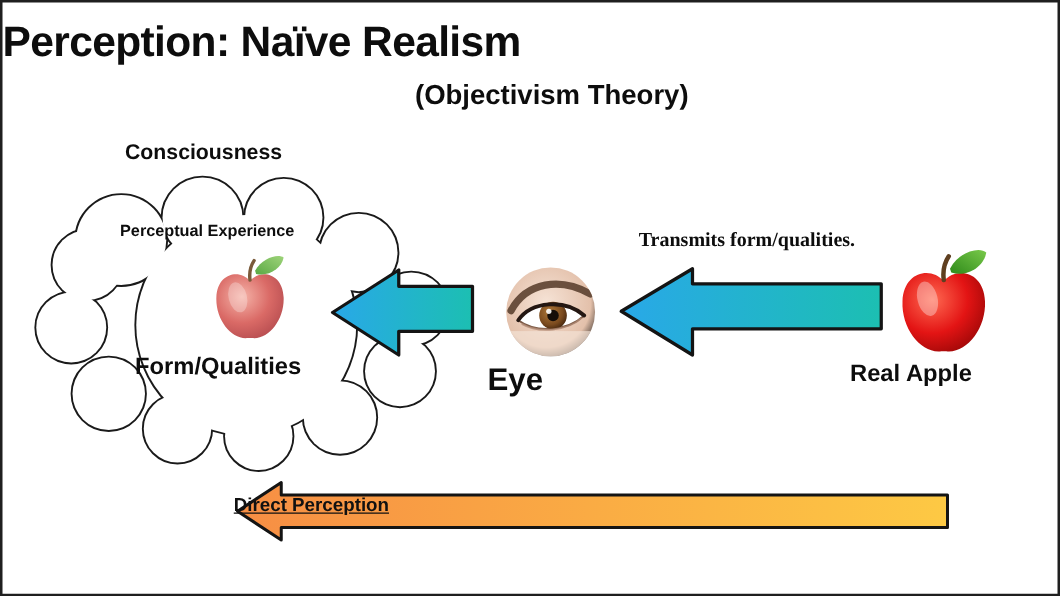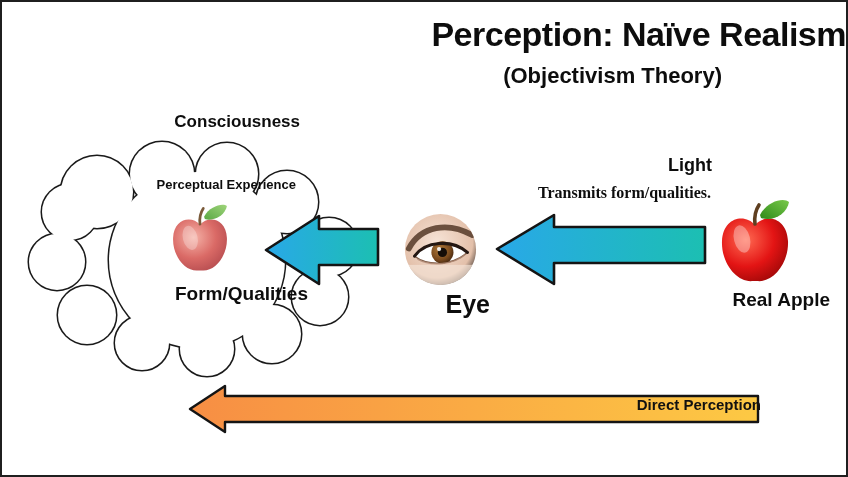--- a/index.html
+++ b/index.html
@@ -7,37 +7,37 @@
     position:relative;
     width:848px;height:477px;
     background:#ffffff;
     border:2px solid #1f1f1f;
     box-sizing:border-box;
     overflow:hidden;
     font-family:"Liberation Sans", sans-serif;
     color:#0d0d0d;
   }
   .abs{position:absolute;}
-  .ctr{text-align:right;}
+  .ctr{text-align:left;}
   .b{font-weight:700;}
 
   .title{top:13px;left:0;width:100%;font-size:34px;letter-spacing:-0.5px;}
   .subtitle{top:61px;left:330px;width:390px;font-size:22px;}
 
   .consciousness{top:110px;left:98px;width:200px;font-size:17px;}
   .perc-exp{top:175px;left:94px;width:200px;font-size:13px;}
   .copy-caption{top:279px;left:106px;width:200px;font-size:19px;line-height:26px;}
 
   .eye-label{top:288px;left:388px;width:100px;font-size:25px;}
   .light-title{top:153px;left:510px;width:200px;font-size:18px;}
   .light-sub{top:182px;left:509px;width:200px;font-size:16px;font-family:Liberation Serif, serif;}
   .real-apple-label{top:287px;left:678px;width:150px;font-size:19px;}
 
   .direct-wrap{left:185px;top:381px;width:574px;height:52px;}
-  .direct-label{top:13px;left:0;width:100%;font-size:15px;color:#111;}
+  .direct-label{top:13px;left:0;width:100%;font-size:15px;color:#111;text-decoration:underline;}
 
   .watermark{right:8px;bottom:4px;font-size:16px;color:#a9a9a9;letter-spacing:0.5px;}
 
   svg{display:block;}
 </style>
 </head>
 <body>
 
 <div class="canvas">
 
@@ -138,21 +138,20 @@
       <circle cx="40" cy="41" r="11.5" fill="url(#irisGrad)"></circle>
       <circle cx="40" cy="41" r="4.8" fill="#150d08"></circle>
       <circle cx="36.5" cy="37.5" r="2.2" fill="#ffffff" opacity="0.9"></circle>
       <path d="M11,45 C22,29 50,27 66,41" stroke="#241712" stroke-width="3.2" fill="none" stroke-linecap="round"></path>
       <path d="M14,48 C28,56 52,54 64,43" stroke="#b08a74" stroke-width="1.6" fill="none" opacity="0.8"></path>
     </g>
   </svg>
 
   <div class="abs ctr b eye-label">Eye</div>
 
-  <div class="abs ctr b light-title">Light</div>
   <div class="abs ctr b light-sub">Transmits form/qualities.</div>
 
   <svg class="abs" style="left:492px;top:210px;" width="214" height="76" viewBox="0 0 214 76">
     <defs>
       <linearGradient id="gradBlue2" x1="0" y1="0" x2="1" y2="0">
         <stop offset="0%" stop-color="#29a8e8"></stop>
         <stop offset="100%" stop-color="#1cbfb2"></stop>
       </linearGradient>
     </defs>
     <polygon points="3,37 60,3 60,15 211,15 211,51 60,51 60,72" fill="url(#gradBlue2)" stroke="#141414" stroke-width="2.6" stroke-linejoin="round"></polygon>

